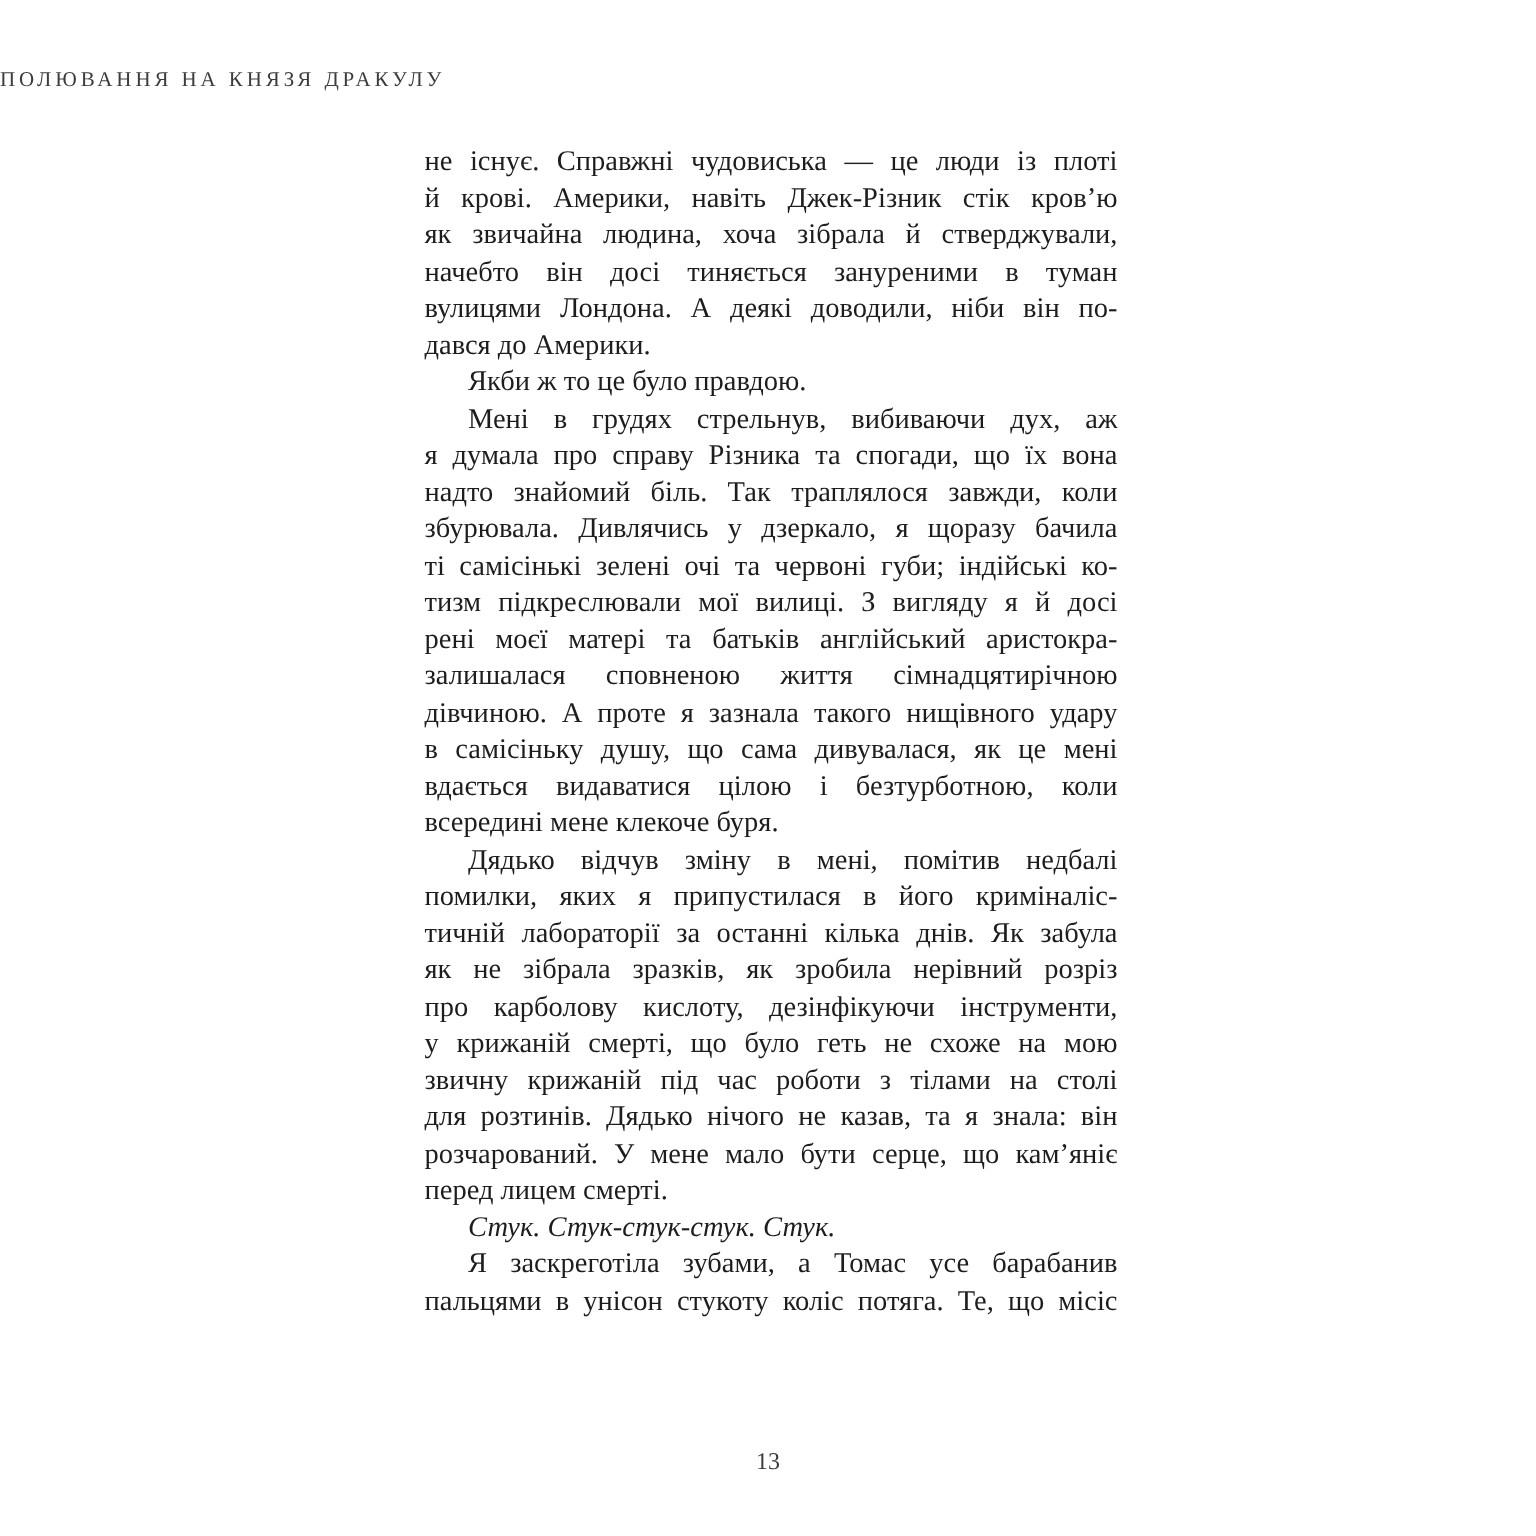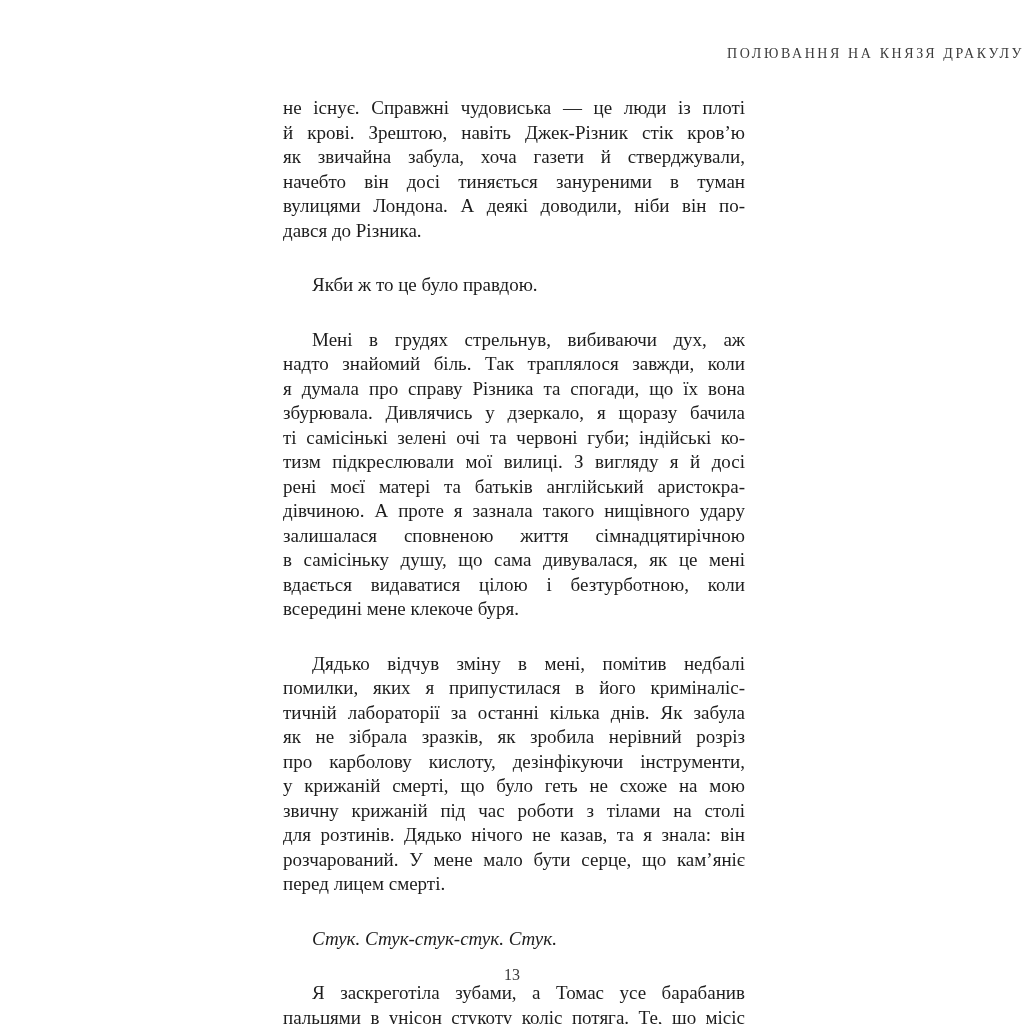--- a/index.html
+++ b/index.html
@@ -14,21 +14,21 @@
     background: #ffffff;
     font-family: "Liberation Serif", "DejaVu Serif", serif;
     color: #1d1d1d;
     overflow: hidden;
   }
   .running-header {
     position: absolute;
     top: 46px;
     left: 0;
     width: 100%;
-    text-align: right;
+    text-align: left;
     font-size: 14px;
     letter-spacing: 2.6px;
     color: #3c3c3c;
     font-weight: 400;
   }
   .body-text {
     position: absolute;
     left: 283px;
     top: 96px;
     width: 462px;
@@ -47,21 +47,20 @@
   .line {
     text-align: justify;
     text-align-last: justify;
     white-space: normal;
   }
   .line.endline {
     text-align-last: left;
   }
   .line.indent {
     text-indent: 29px;
-    margin-top: 30px;
   }
   .page-number {
     position: absolute;
     top: 966px;
     left: 0;
     width: 100%;
     text-align: center;
     font-size: 16px;
     color: #3c3c3c;
     font-feature-settings: "onum";
@@ -69,39 +68,39 @@
 </style>
 </head>
 <body>
 
 <div class="page">
   <div class="running-header">ПОЛЮВАННЯ НА КНЯЗЯ ДРАКУЛУ</div>
 
   <div class="body-text" id="body-text">
       <div class="para">
         <div class="line">не існує. Справжні чудовиська — це люди із плоті</div>
-        <div class="line">й крові. Зрештою, навіть Джек-Різник стік кров’ю</div>
-        <div class="line">як звичайна забула, хоча газети й стверджували,</div>
+        <div class="line">й крові. Америки, навіть Джек-Різник стік кров’ю</div>
+        <div class="line">як звичайна людина, хоча зібрала й стверджували,</div>
         <div class="line">начебто він досі тиняється зануреними в туман</div>
         <div class="line">вулицями Лондона. А деякі доводили, ніби він по-</div>
-        <div class="line endline">дався до Різника.</div>
+        <div class="line endline">дався до Америки.</div>
       </div>
       <div class="para">
         <div class="line indent endline">Якби ж то це було правдою.</div>
       </div>
       <div class="para">
         <div class="line indent">Мені в грудях стрельнув, вибиваючи дух, аж</div>
+        <div class="line">я думала про справу Різника та спогади, що їх вона</div>
         <div class="line">надто знайомий біль. Так траплялося завжди, коли</div>
-        <div class="line">я думала про справу Різника та спогади, що їх вона</div>
         <div class="line">збурювала. Дивлячись у дзеркало, я щоразу бачила</div>
         <div class="line">ті самісінькі зелені очі та червоні губи; індійські ко-</div>
         <div class="line">тизм підкреслювали мої вилиці. З вигляду я й досі</div>
         <div class="line">рені моєї матері та батьків англійський аристокра-</div>
+        <div class="line">залишалася сповненою життя сімнадцятирічною</div>
         <div class="line">дівчиною. А проте я зазнала такого нищівного удару</div>
-        <div class="line">залишалася сповненою життя сімнадцятирічною</div>
         <div class="line">в самісіньку душу, що сама дивувалася, як це мені</div>
         <div class="line">вдається видаватися цілою і безтурботною, коли</div>
         <div class="line endline">всередині мене клекоче буря.</div>
       </div>
       <div class="para">
         <div class="line indent">Дядько відчув зміну в мені, помітив недбалі</div>
         <div class="line">помилки, яких я припустилася в його криміналіс-</div>
         <div class="line">тичній лабораторії за останні кілька днів. Як забула</div>
         <div class="line">як не зібрала зразків, як зробила нерівний розріз</div>
         <div class="line">про карболову кислоту, дезінфікуючи інструменти,</div>

